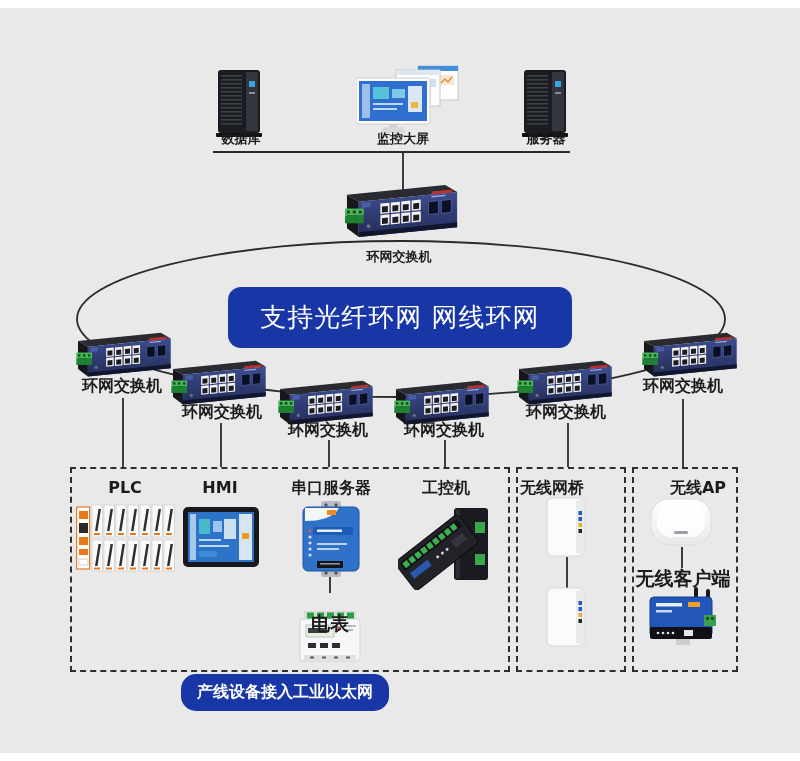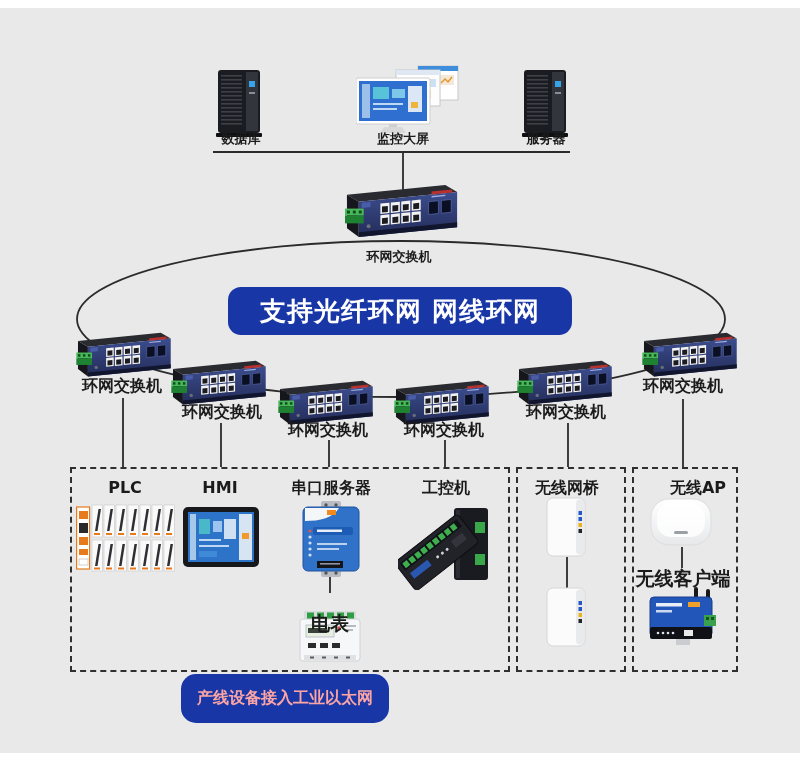--- a/index.html
+++ b/index.html
@@ -6,26 +6,26 @@
   html,body{margin:0;padding:0}
   .stage{position:relative;width:800px;height:761px;background:#ffffff;
          font-family:"DejaVu Sans","Liberation Sans",sans-serif;overflow:hidden}
   .bg{position:absolute;left:0;top:8px;width:800px;height:745px;background:#e9e9e9}
   .lines{position:absolute;left:0;top:0;pointer-events:none}
   .lbl{position:absolute;transform:translateX(-50%);white-space:nowrap;
        color:#1b1b1b;font-weight:700;line-height:1.15;z-index:5;text-align:center}
   .lbl-lg{font-size:13px}
   .lbl-md{font-size:16px}
   .lbl-sm{font-size:19px}
-  .banner{position:absolute;left:228px;top:287px;width:344px;height:48px;
+  .banner{position:absolute;left:228px;top:287px;width:344px;height:61px;
           background:var(--accent);border-radius:13px;color:#fff;display:flex;
-          align-items:center;justify-content:center;font-size:26px;font-weight:700;
+          align-items:center;justify-content:center;font-size:26px;font-weight:400;
           letter-spacing:1px;z-index:6}
   .chip{position:absolute;transform:translateX(-50%);background:var(--accent);
-        color:#fca5a5;font-size:16px;font-weight:700;padding:14px 16px;
+        color:#ffffff;font-size:16px;font-weight:700;padding:8px 16px;
         border-radius:15px;white-space:nowrap;z-index:6}
   .dashed{position:absolute;border:2px dashed #2f2f2f;z-index:1}
   .dev{position:absolute;z-index:3}
 </style>
 </head>
 <body>
 
 <div class="stage">
   <div class="bg"></div>
 
@@ -406,21 +406,21 @@
     <svg width="100" height="100">
         <use href="#sym-ipc"></use>
       </svg></div>
 
   <div class="lbl lbl-sm" style="left:330px;top:613px">电表</div>
   <div class="dev" style="left:298px;top:611px">
     <svg width="64" height="52">
         <use href="#sym-meter"></use>
       </svg></div>
 
-  <div class="lbl lbl-md" style="left:567px;top:479px">无线网桥</div>
+  <div class="lbl lbl-md" style="left:552px;top:479px">无线网桥</div>
   <div class="dev" style="left:545px;top:497px">
     <svg width="44" height="62">
         <use href="#sym-bridge"></use>
       </svg></div>
   <div class="dev" style="left:545px;top:587px">
     <svg width="44" height="62">
         <use href="#sym-bridge"></use>
       </svg></div>
 
   <div class="lbl lbl-md" style="left:698px;top:479px">无线AP</div>

